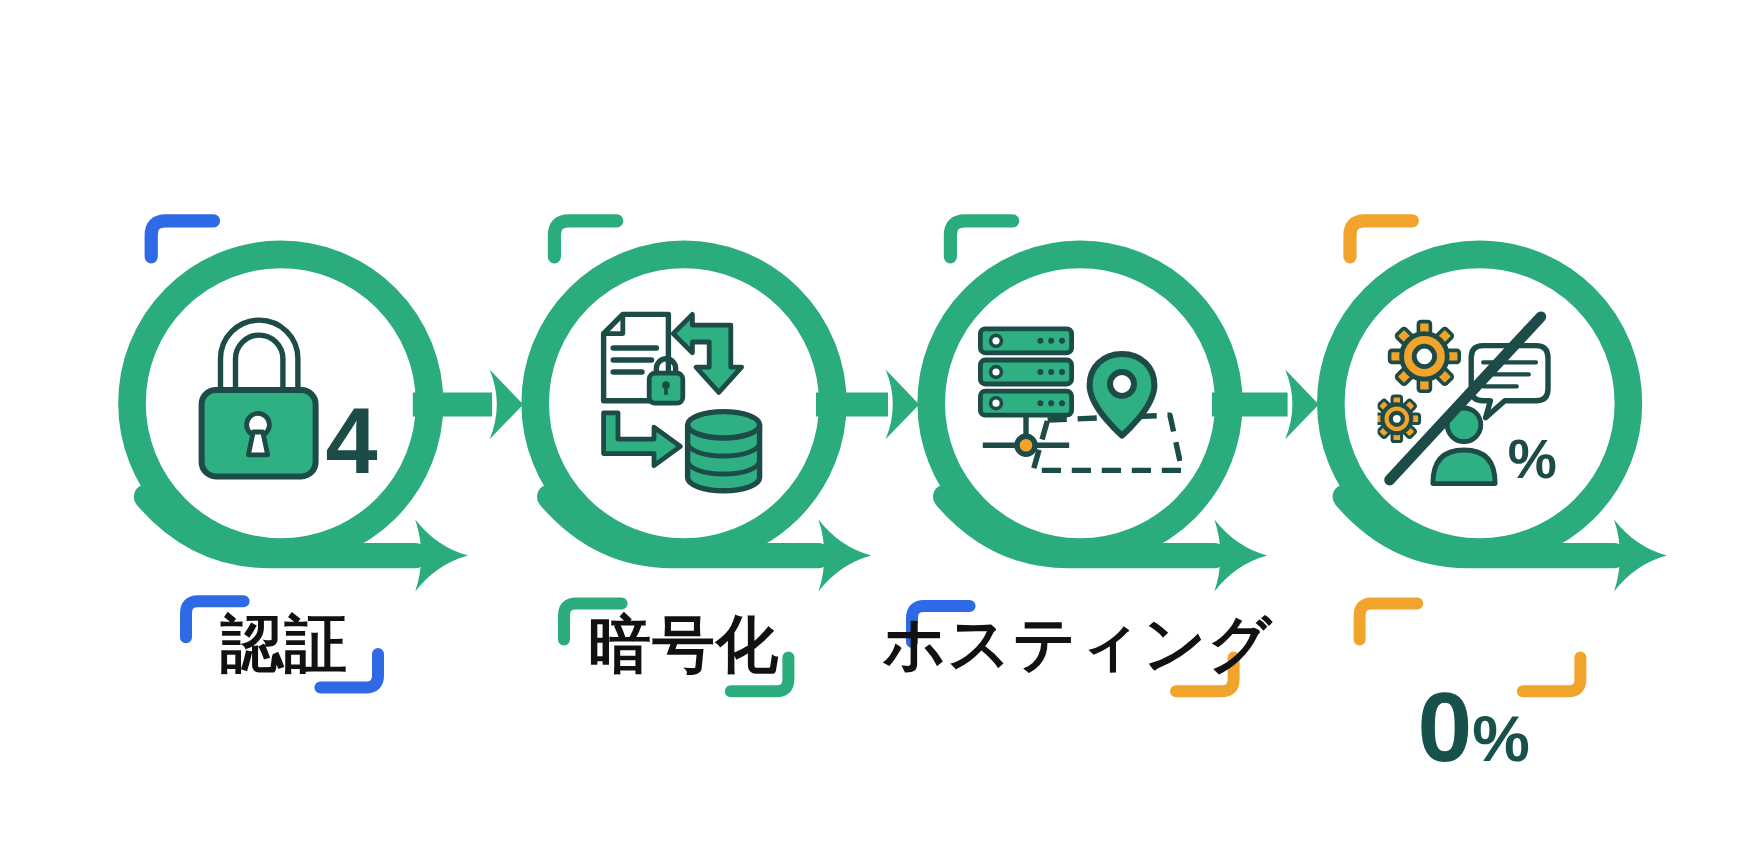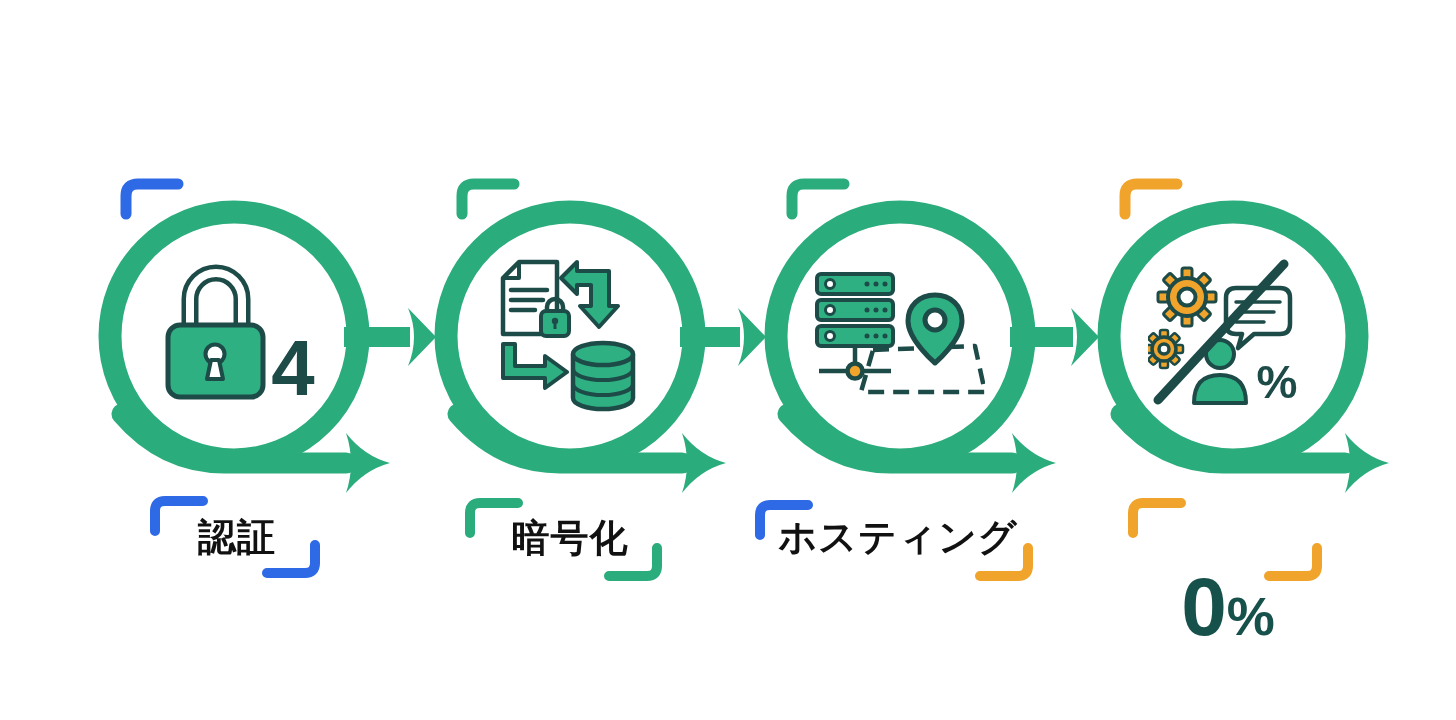--- a/index.html
+++ b/index.html
@@ -11,21 +11,21 @@
   .flow-svg{width:1456px;height:720px;}
   .icon-svg{width:170px;height:170px;}
   .ring{fill:none;stroke:#2BAC7D;stroke-width:23;}
   .gshaft{stroke:#2BAC7D;stroke-width:20;fill:none;}
   .gswoosh{stroke:#2BAC7D;stroke-width:21;fill:none;stroke-linecap:round;}
   .ghead{fill:#2BAC7D;stroke:none;}
   .bracket{fill:none;stroke-width:11;stroke-linecap:round;}
   .lbracket{fill:none;stroke-width:10;stroke-linecap:round;}
   .label{
     position:absolute;transform:translate(-50%,-50%);
-    font-size:38px;font-weight:900;color:#111111;letter-spacing:1px;white-space:nowrap;
+    font-size:52px;font-weight:900;color:#111111;letter-spacing:1px;white-space:nowrap;
   }
   .badge{
     position:absolute;transform:translate(-50%,-50%);
     font-size:78px;font-weight:800;color:#1C4B48;
   }
   .value-wrap{
     position:absolute;transform:translate(-50%,-50%);
     color:#17514B;font-weight:800;white-space:nowrap;display:flex;align-items:baseline;
   }
   .value-num{font-size:82px;line-height:1;}

